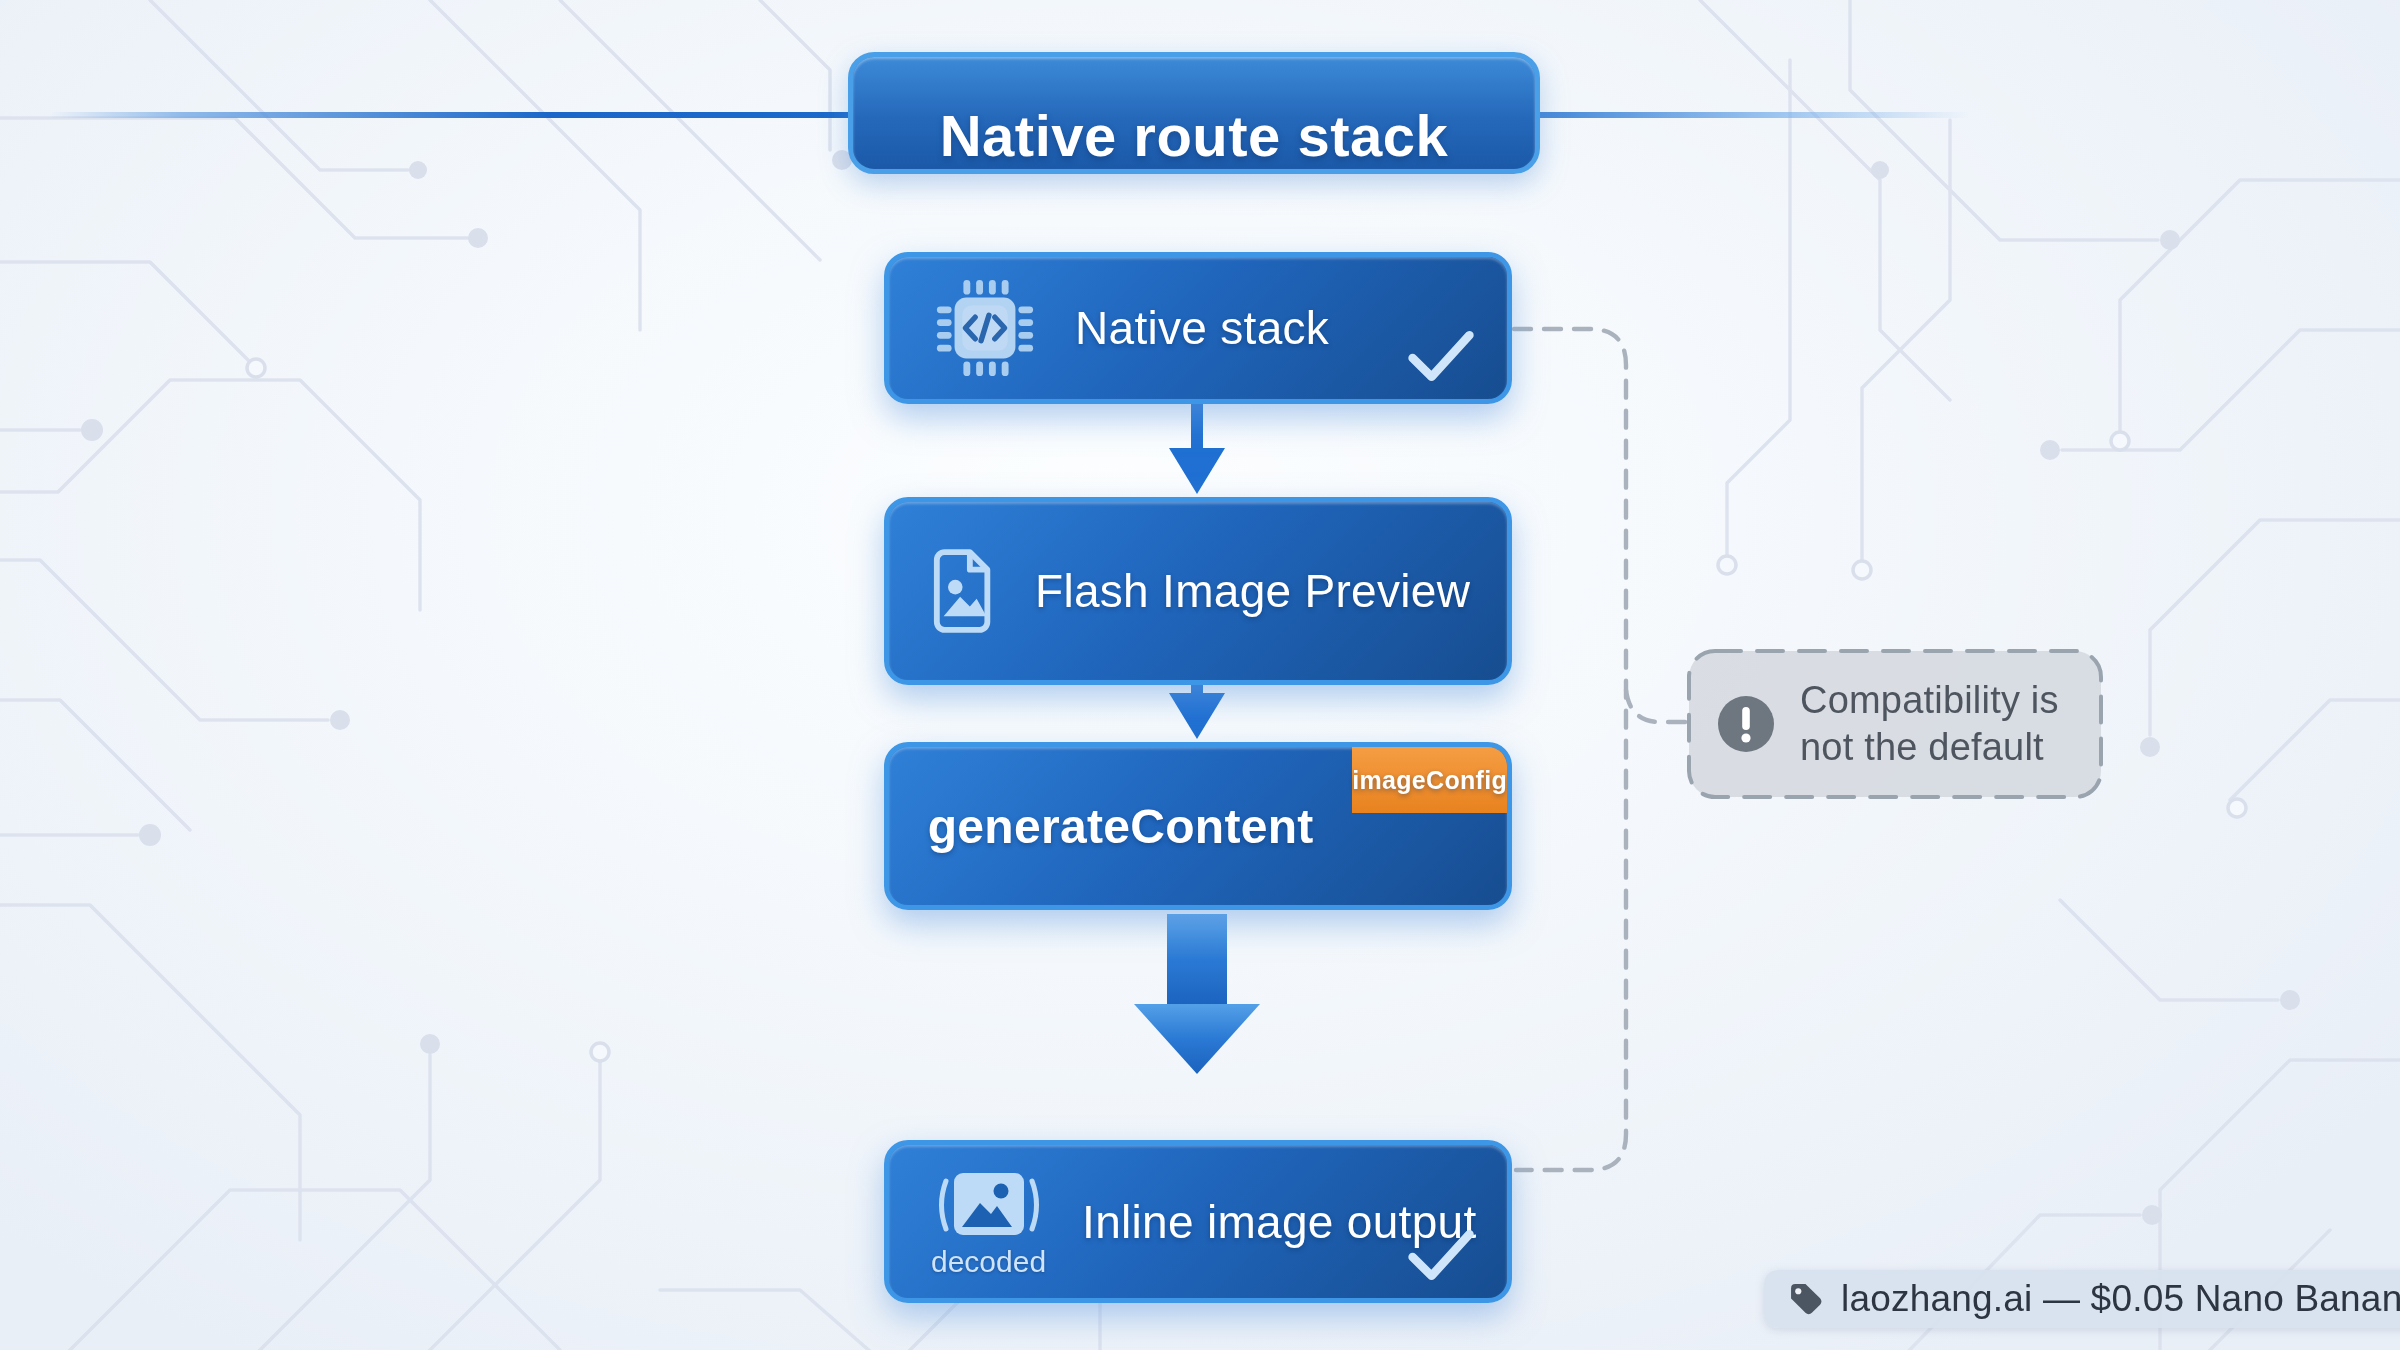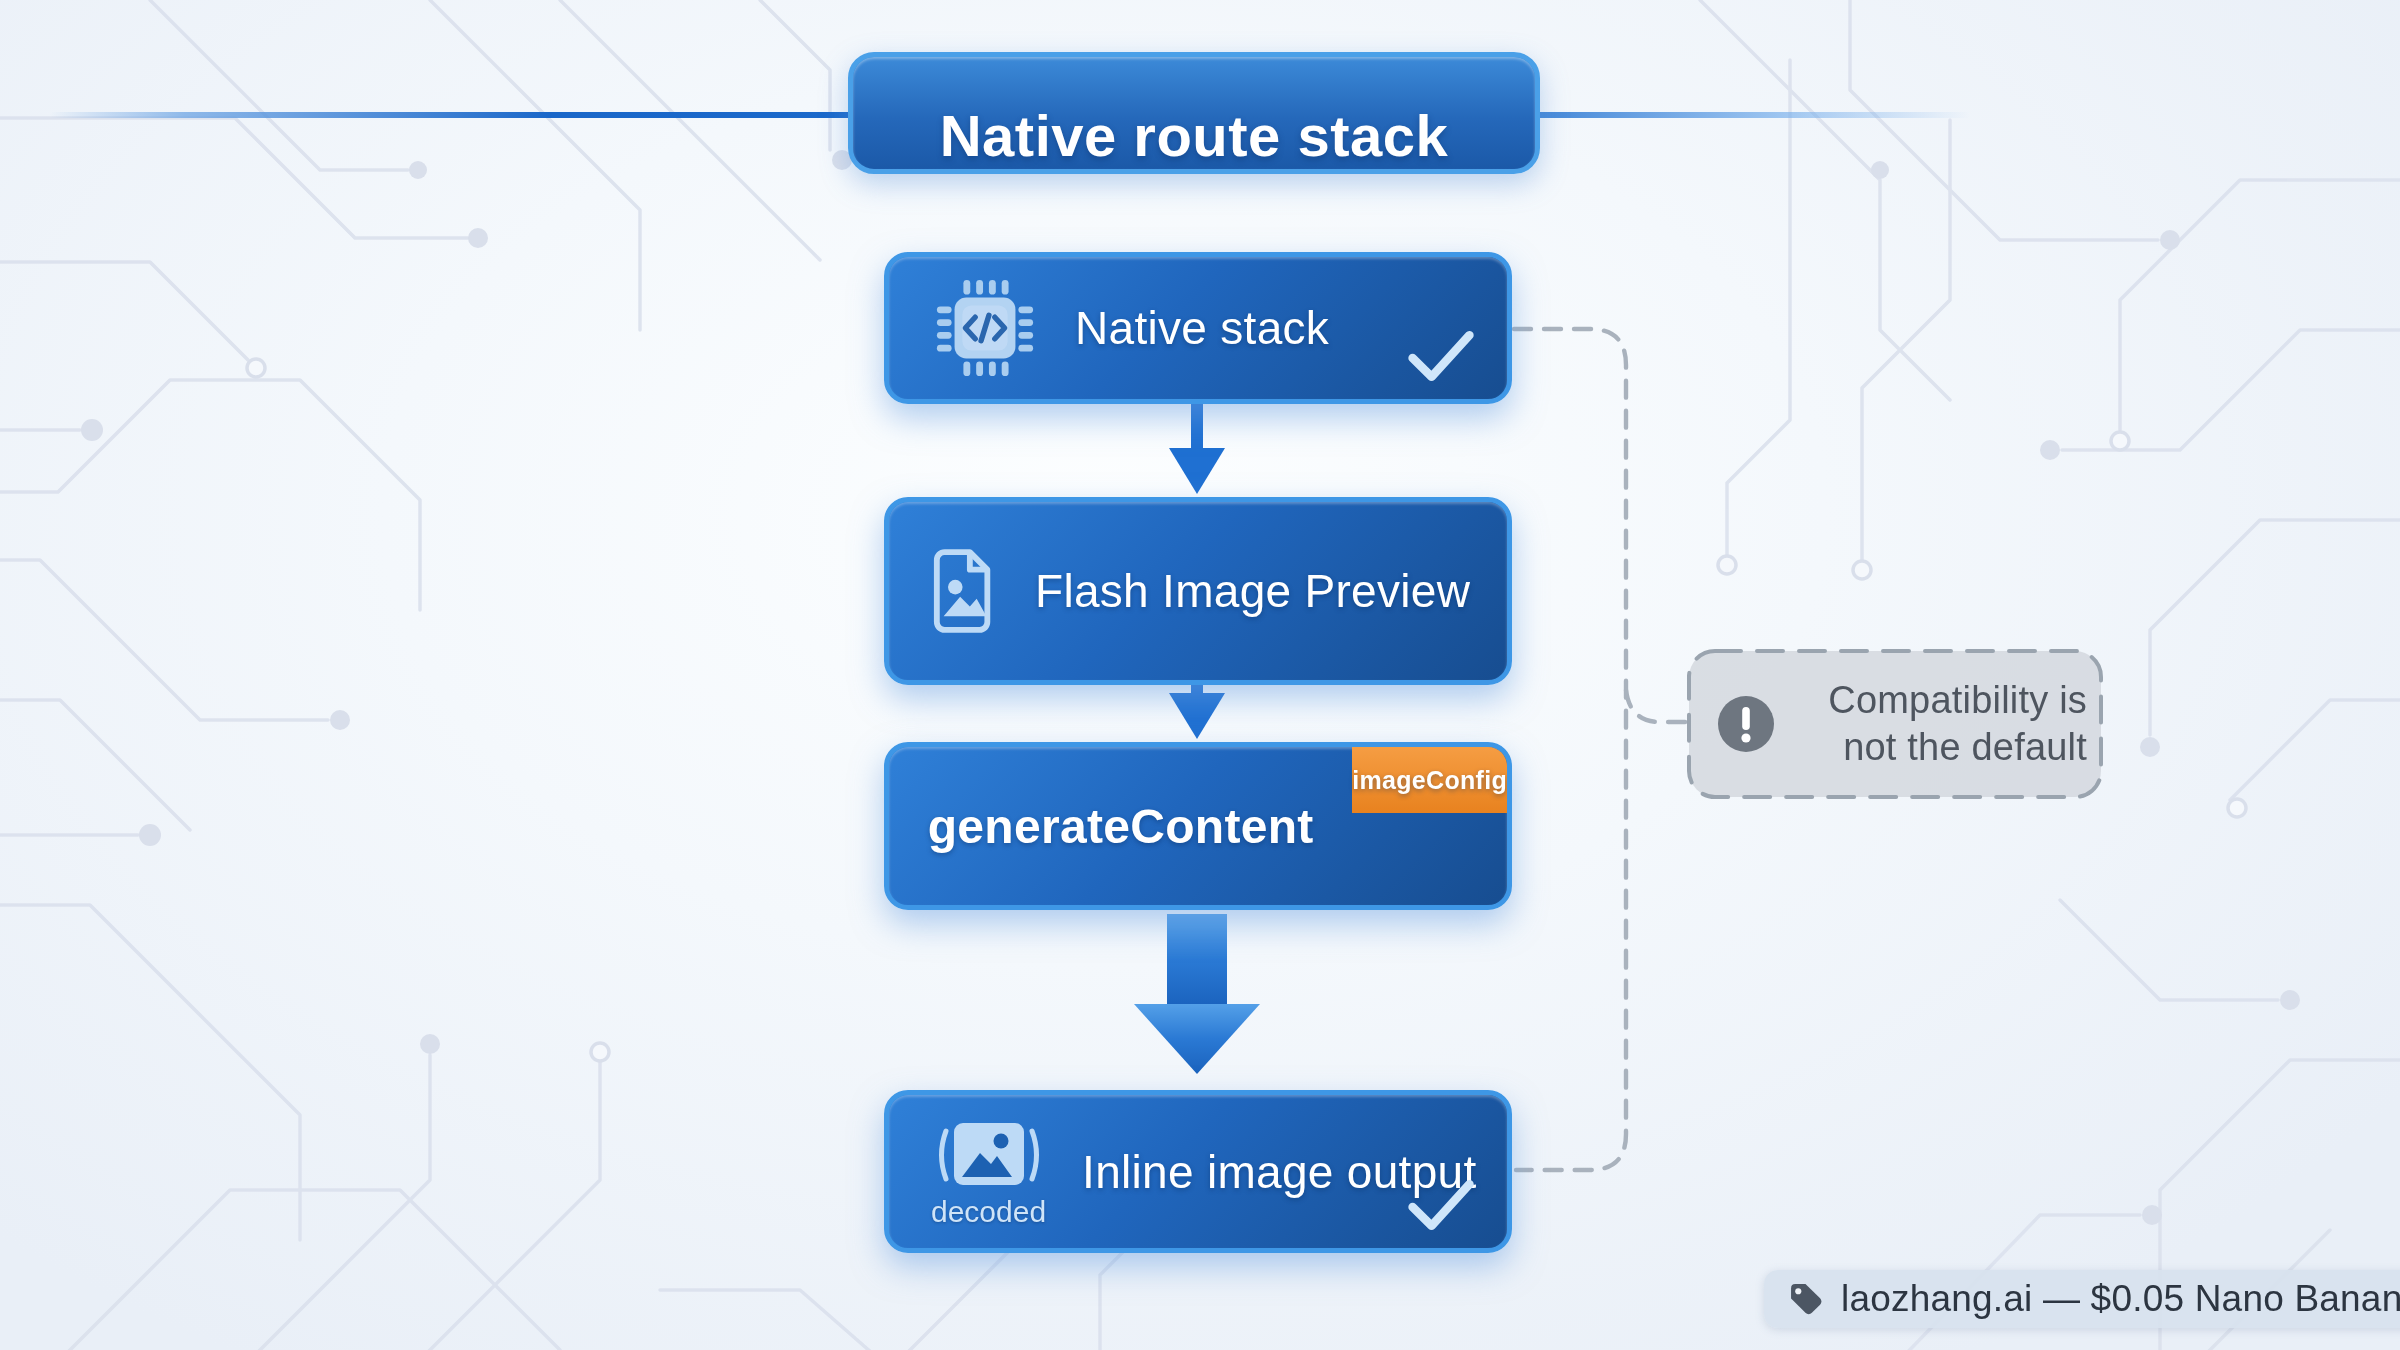--- a/index.html
+++ b/index.html
@@ -63,21 +63,21 @@
 
   .arrow{position:absolute;z-index:2;}
 
   
   .connector{position:absolute;inset:0;z-index:1;}
   .callout{
     position:absolute;left:1686px;top:648px;width:418px;height:152px;z-index:2;
   }
   .callout .frame{position:absolute;inset:0;}
   .callout .content{
-    position:absolute;inset:0;display:flex;align-items:center;gap:11px;padding-left:30px;box-sizing:border-box;text-align:right;
+    position:absolute;inset:0;display:flex;align-items:center;gap:24px;padding-left:30px;box-sizing:border-box;
   }
   .callout .text{
     width:300px;font-size:38px;line-height:1.25;color:#4e555f;letter-spacing:.2px;
   }
 
   
   .badge{
     position:absolute;left:1764px;top:1270px;height:58px;z-index:3;
     display:inline-flex;align-items:center;gap:16px;padding:0 24px;
     border-radius:14px;background:rgba(215,226,238,.92);
@@ -242,21 +242,21 @@
       <linearGradient id="bigArrowGrad" x1="0" y1="0" x2="0" y2="1">
         <stop offset="0" stop-color="#54a0e8"></stop>
           <stop offset="0.5" stop-color="#2a79d4"></stop>
           <stop offset="1" stop-color="#1a62bd"></stop>
       </linearGradient>
     </defs>
     <rect x="45" y="0" width="60" height="94" fill="url(#bigArrowGrad)"></rect>
     <polygon points="12,90 138,90 75,160" fill="url(#bigArrowGrad)"></polygon>
   </svg>
 
-  <div class="node" style="top:1090px;height:163px;">
+  <div class="node" style="top:1140px;height:163px;">
     <div class="row">
       <span class="iconwrap">
         <svg width="110" height="76" viewBox="0 0 110 76" aria-hidden="true">
           <path d="M12 14 q-9 24 0 48" stroke="#bddaf6" stroke-width="5" fill="none" stroke-linecap="round"></path>
           <path d="M98 14 q9 24 0 48" stroke="#bddaf6" stroke-width="5" fill="none" stroke-linecap="round"></path>
           <rect x="20" y="6" width="70" height="62" rx="9" fill="#bddaf6"></rect>
           <circle cx="67" cy="24" r="7.5" fill="#1d61b2"></circle>
           <path d="M28 60 L46 36 L57 47 L63 39 L78 60 Z" fill="#1d61b2"></path>
         </svg>
         <span class="icon-caption">decoded</span>

